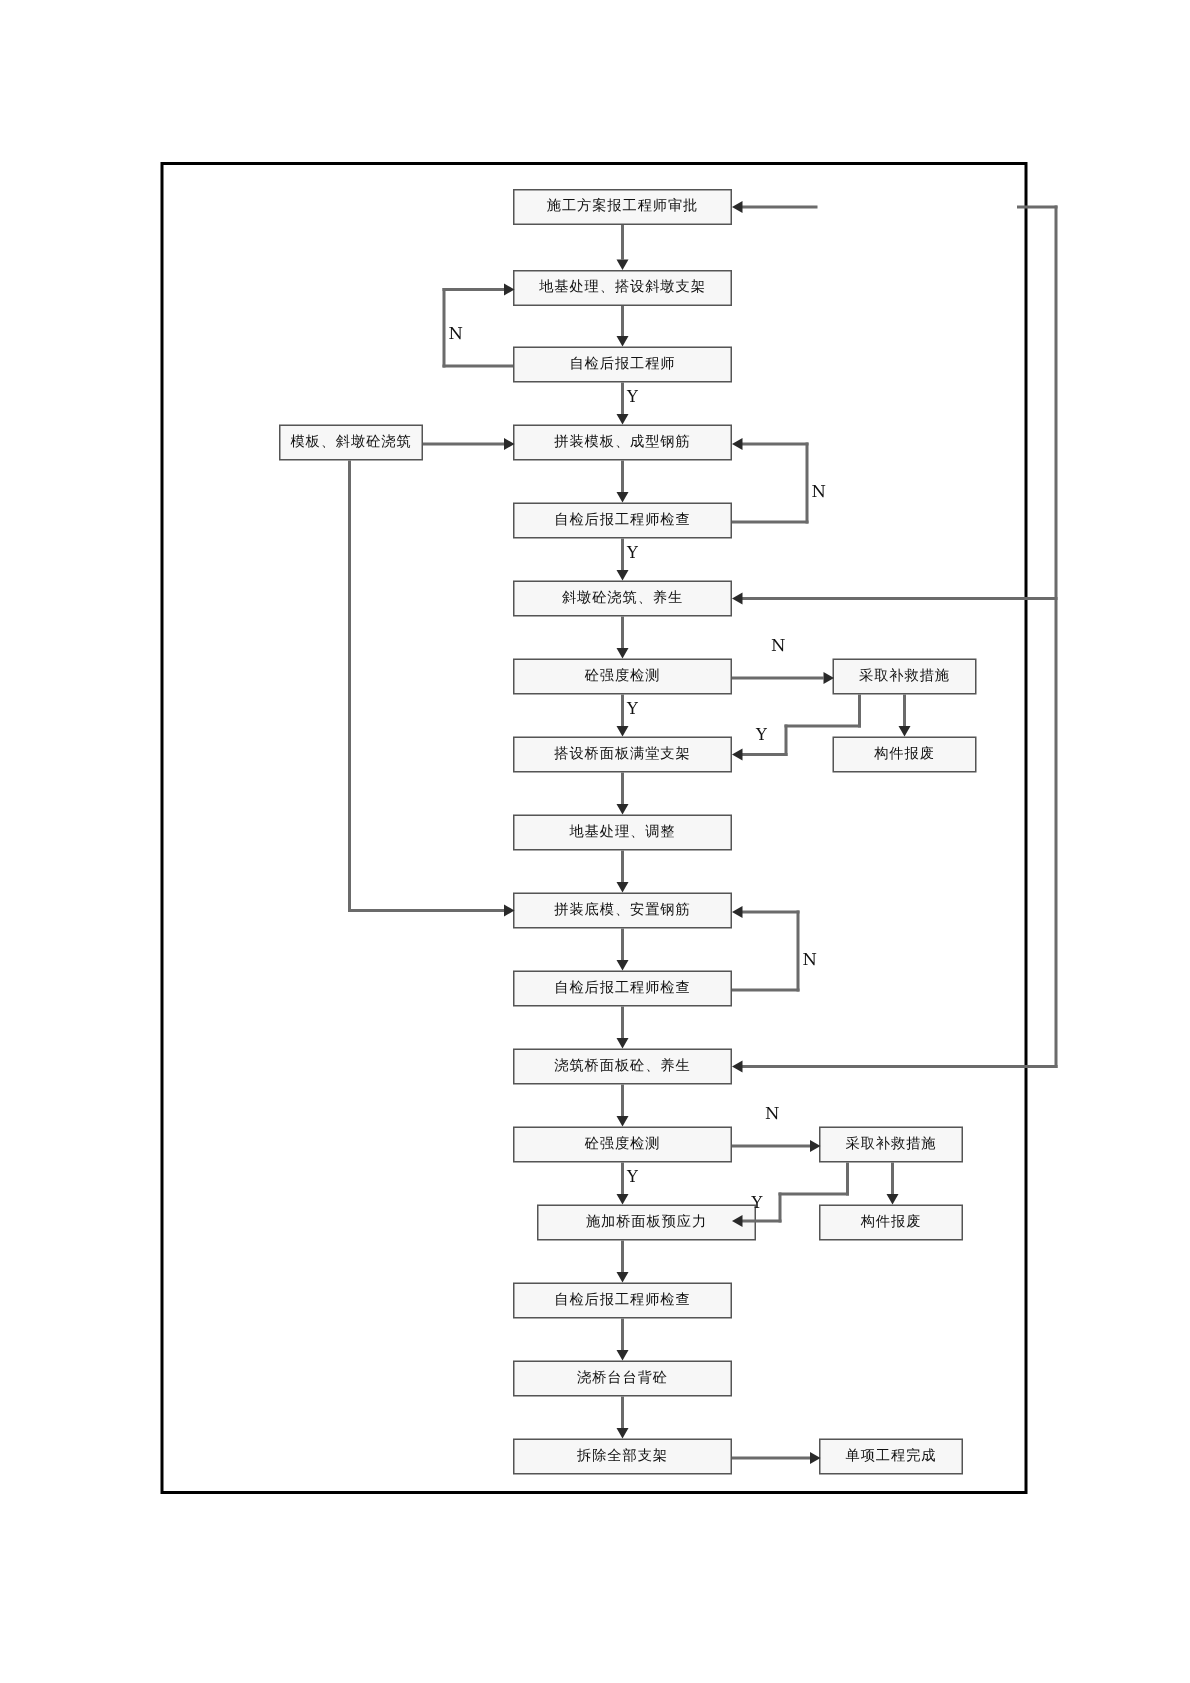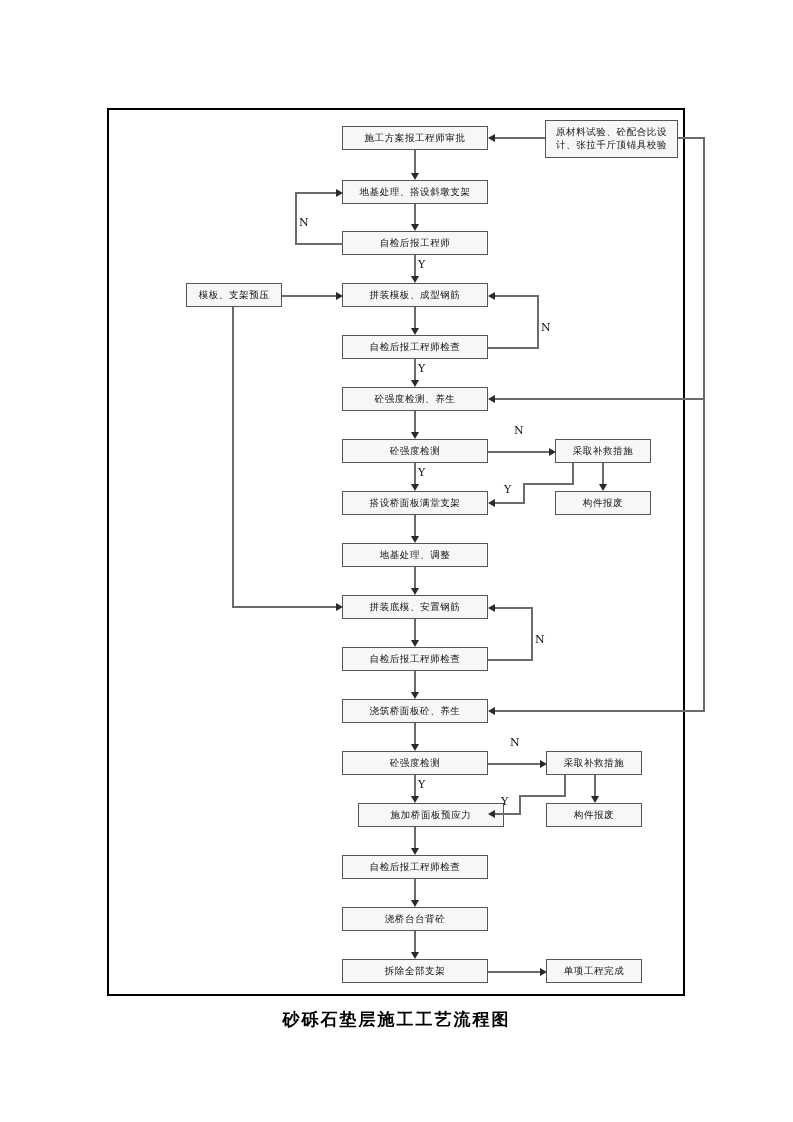--- a/index.html
+++ b/index.html
@@ -101,33 +101,32 @@
 </style>
 </head>
 <body>
 
 <div id="page">
 
   <div class="frame"></div>
 
   <div class="node" style="left:342px; top:126px; width:146px; height:24px;">施工方案报工程师审批</div>
 
-  <div class="node two-line" style="left:545px; top:120px; width:133px; height:38px;">原材料试验、砼配合比设计、张拉千斤顶锚具校验</div>
 
   <div class="node" style="left:342px; top:180px; width:146px; height:24px;">地基处理、搭设斜墩支架</div>
 
   <div class="node" style="left:342px; top:231px; width:146px; height:24px;">自检后报工程师</div>
 
-  <div class="node" style="left:186px; top:283px; width:96px; height:24px;">模板、支架预压</div>
+  <div class="node" style="left:186px; top:283px; width:96px; height:24px;">模板、斜墩砼浇筑</div>
 
   <div class="node" style="left:342px; top:283px; width:146px; height:24px;">拼装模板、成型钢筋</div>
 
   <div class="node" style="left:342px; top:335px; width:146px; height:24px;">自检后报工程师检查</div>
 
-  <div class="node" style="left:342px; top:387px; width:146px; height:24px;">砼强度检测、养生</div>
+  <div class="node" style="left:342px; top:387px; width:146px; height:24px;">斜墩砼浇筑、养生</div>
 
   <div class="node" style="left:342px; top:439px; width:146px; height:24px;">砼强度检测</div>
 
   <div class="node" style="left:555px; top:439px; width:96px; height:24px;">采取补救措施</div>
 
   <div class="node" style="left:342px; top:491px; width:146px; height:24px;">搭设桥面板满堂支架</div>
 
   <div class="node" style="left:555px; top:491px; width:96px; height:24px;">构件报废</div>
 
   <div class="node" style="left:342px; top:543px; width:146px; height:24px;">地基处理、调整</div>
@@ -267,15 +266,14 @@
 
   <div class="ln v" style="left:414px; top:879px; height:21px;"></div>
   <div class="arw down" style="left:411px; top:900px;"></div>
 
   <div class="ln v" style="left:414px; top:931px; height:21px;"></div>
   <div class="arw down" style="left:411px; top:952px;"></div>
 
   <div class="ln h" style="left:488px; top:971px; width:52px;"></div>
   <div class="arw right" style="left:540px; top:968px;"></div>
 
-  <div class="caption">砂砾石垫层施工工艺流程图</div>
 
 </div>
 
 </body></html>

